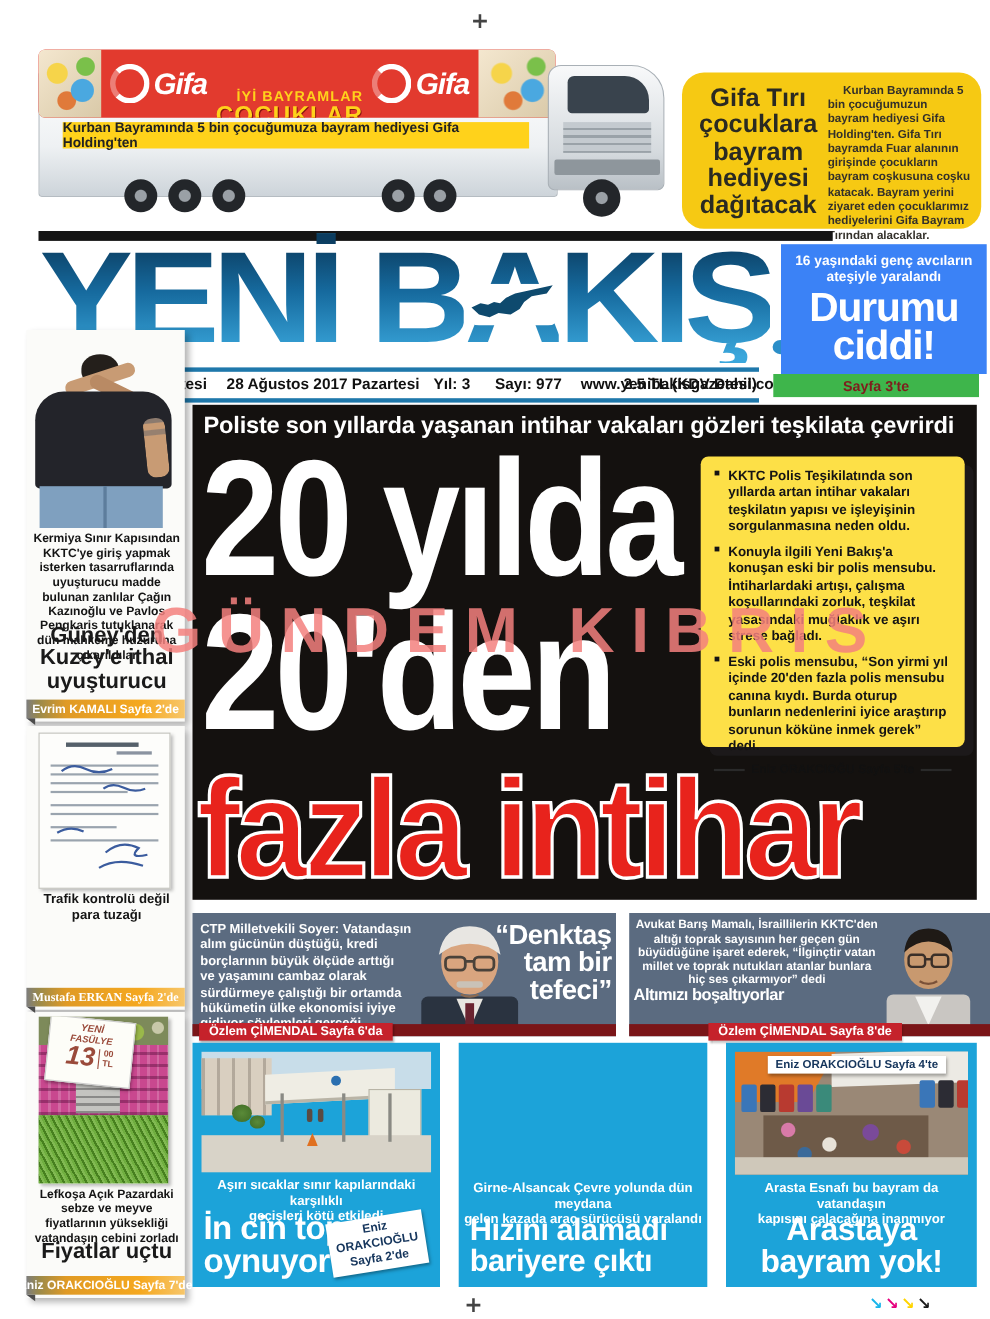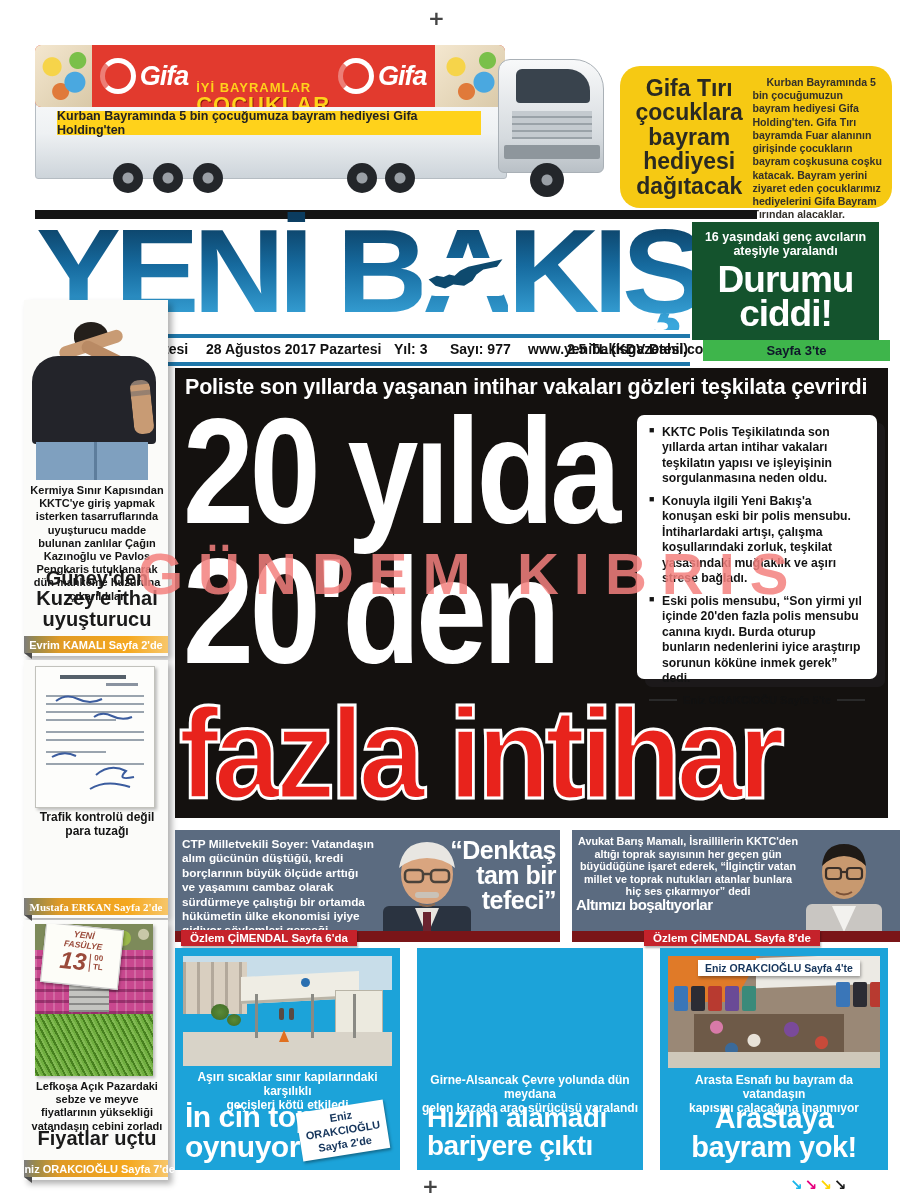--- a/index.html
+++ b/index.html
@@ -24,21 +24,21 @@
   .kidphoto{height:100%;background:
       radial-gradient(circle at 30% 35%,#f6d44a 0 9px,transparent 10px),
       radial-gradient(circle at 70% 60%,#4aa8e0 0 10px,transparent 11px),
       radial-gradient(circle at 45% 75%,#e07a3a 0 8px,transparent 9px),
       radial-gradient(circle at 75% 25%,#7ac04a 0 8px,transparent 9px),
       linear-gradient(135deg,#f4e7cf,#d9c9a8);}
   .gifalogo{display:flex;align-items:center;gap:4px;margin:0 8px;flex:0 0 auto;}
   .gifaring{width:26px;height:26px;border:5px solid #fff;border-radius:50%;
             border-left-color:rgba(255,255,255,.35);}
   .gifatext{color:#fff;font-size:27px;font-weight:bold;font-style:italic;letter-spacing:-1px;}
-  .bannerctr{flex:1;text-align:left;color:#ffd21b;line-height:1;margin-top:44px;}
+  .bannerctr{flex:1;text-align:right;color:#ffd21b;line-height:1;margin-top:44px;}
   .bannerttl{font-size:13px;font-weight:bold;letter-spacing:1px;}
   .bannersub{font-size:22px;font-weight:900;letter-spacing:1px;text-shadow:1px 1px 0 #8a1410;}
   .yellowstrip{position:absolute;left:22px;top:66px;width:424px;height:24px;background:#ffd21b;
                display:flex;align-items:center;justify-content:center;
                font-size:12.5px;font-weight:bold;color:#222;}
   .wheel{position:absolute;width:30px;height:30px;border-radius:50%;
          background:radial-gradient(circle,#9aa0a6 0 5px,#23262a 6px 15px);}
   .cab{position:absolute;left:455px;top:14px;width:120px;height:122px;}
   .cabbody{position:absolute;left:8px;top:0;width:104px;height:112px;
            background:linear-gradient(180deg,#f8f9fa,#d5dade 70%,#b9c0c6 100%);
@@ -65,38 +65,38 @@
       -webkit-background-clip:text;background-clip:text;color:transparent;
       -webkit-text-fill-color:transparent;}
   .awrap{position:relative;display:inline-block;}
   .cyprus{position:absolute;left:4px;top:46px;width:76px;height:38px;}
   .mhdot{width:13px;height:13px;border-radius:50%;background:#2b8ec8;align-self:flex-end;margin:0 0 8px 2px;}
   .dateline{left:38px;top:334px;width:652px;height:24px;border-top:4px solid #1f78ab;
             border-bottom:4px solid #1f78ab;font-size:14px;font-weight:bold;color:#111;}
   .dateline span{position:absolute;top:3px;white-space:nowrap;}
 
   
-  .durumu{left:692px;top:222px;width:187px;height:118px;background:#14532d;color:#fff;
+  .durumu{left:710px;top:222px;width:187px;height:118px;background:#3b82f6;color:#fff;
           text-align:center;box-sizing:border-box;padding-top:8px;}
   .durumu .kick{font-size:12.5px;font-weight:bold;line-height:1.15;padding:0 10px;}
   .durumu .head{font-size:37px;font-weight:900;line-height:.92;letter-spacing:-1px;margin-top:4px;}
-  .durumubar{left:703px;top:340px;width:187px;height:21px;background:#3eb54b;color:#0f172a;
+  .durumubar{left:703px;top:340px;width:187px;height:21px;background:#3eb54b;color:#7f1d1d;
              font-size:13px;font-weight:bold;display:flex;align-items:center;justify-content:center;}
 
   
   .mainblock{left:175px;top:368px;width:713px;height:450px;background:#14110f;}
   .mainkick{position:absolute;left:10px;top:7px;width:700px;color:#fff;
             font-size:21.5px;font-weight:bold;letter-spacing:-.2px;}
   .h1{position:absolute;left:8px;color:#fff;font-weight:900;font-size:150px;line-height:1;
       letter-spacing:-5px;transform:scaleX(.85);transform-origin:left top;}
   .h1a{top:28px;} .h1b{top:168px;}
   .h1c{position:absolute;left:4px;top:322px;color:#e8231c;font-weight:900;font-size:128px;line-height:1;
        letter-spacing:-5px;transform:scaleX(.93);transform-origin:left top;
        -webkit-text-stroke:3px #ffffff;}
-  .graybox{position:absolute;left:462px;top:47px;width:240px;height:264px;background:#ffffff;
+  .graybox{position:absolute;left:462px;top:47px;width:240px;height:264px;background:#fde047;
            border-radius:7px;box-shadow:8px 8px 0 rgba(35,32,36,.55);box-sizing:border-box;
            padding:10px 12px 6px 12px;}
   .graybox ul{margin:0;padding:0;list-style:none;}
   .graybox li{font-size:12.2px;line-height:1.27;font-weight:bold;color:#141414;margin-bottom:7px;
               padding-left:13px;position:relative;}
   .graybox li::before{content:"■";position:absolute;left:0;top:0;font-size:9px;}
   .grayby{display:flex;align-items:center;gap:6px;margin-top:6px;}
   .grayby i{flex:1;height:2px;background:#2a2a2a;}
   .grayby b{font-size:11px;white-space:nowrap;}
   .watermark{left:138px;top:540px;width:760px;font-size:58px;font-weight:bold;letter-spacing:15px;

